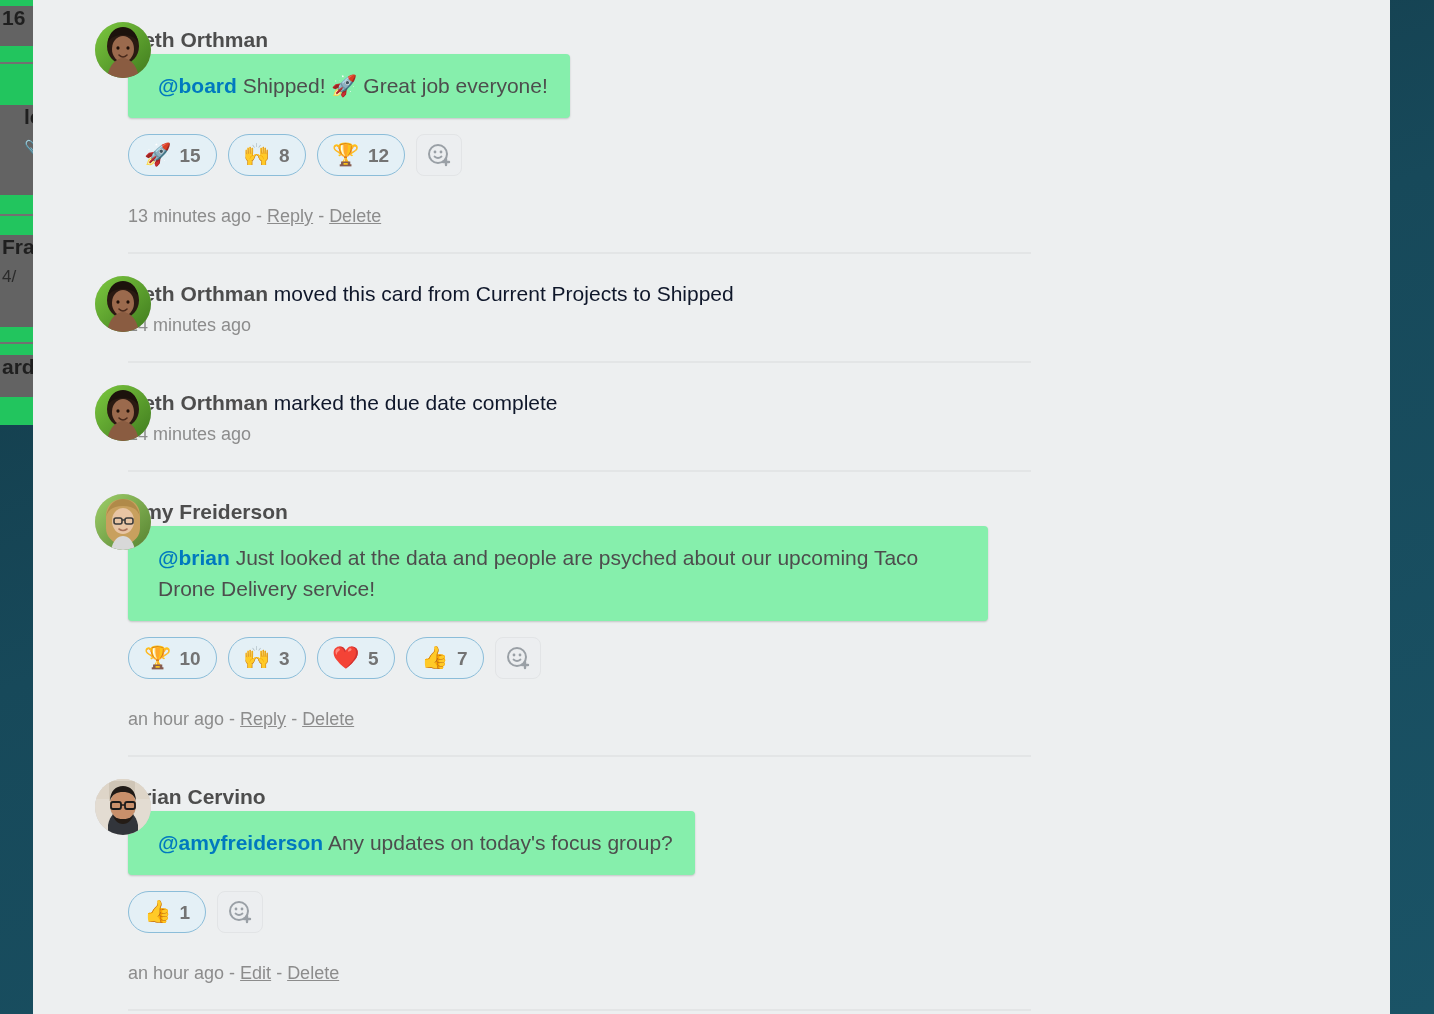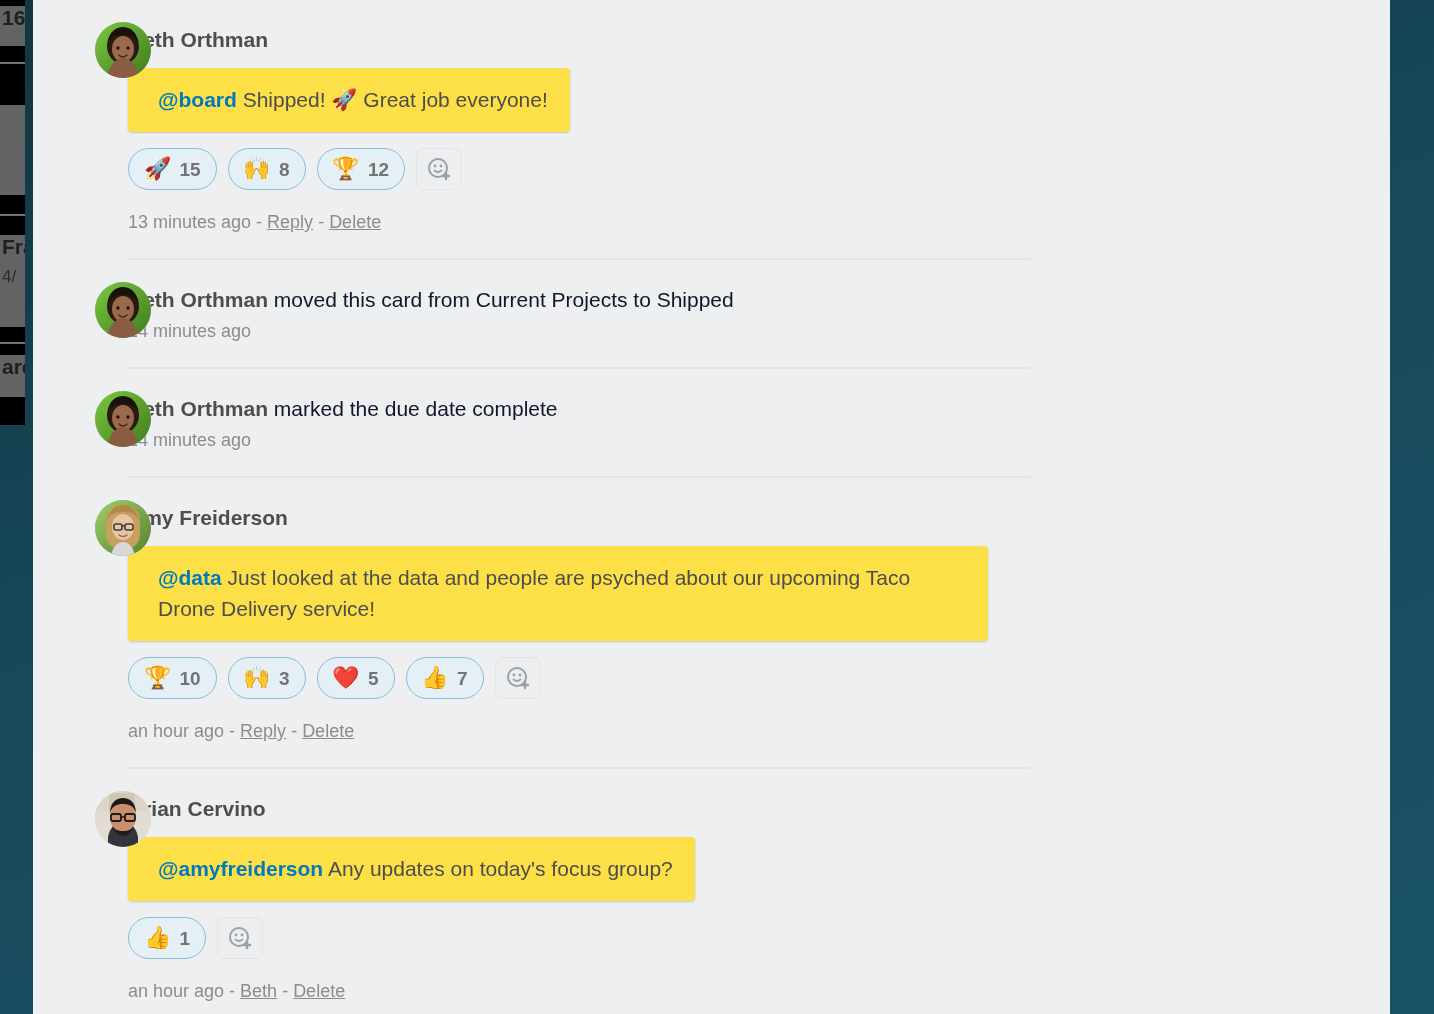--- a/index.html
+++ b/index.html
@@ -20,23 +20,23 @@
   #board-bg {
     position: absolute;
     inset: 0;
     background: linear-gradient(160deg, #123542 0%, #17495a 45%, #1a5366 100%);
   }
 
   
   #backdrop-list {
     position: absolute;
     left: 0; top: 0;
-    width: 25px;
+    width: 33px;
     height: 425px;
-    background: #000000;
+    background: #22c55e;
     overflow: hidden;
   }
   .bd-card {
     position: absolute;
     left: 0;
     width: 33px;
     background: #636363;
     color: #1f1f1f;
     font-size: 21px;
     font-weight: 700;
@@ -101,25 +101,24 @@
   }
   .action-text {
     font-weight: 400;
     color: #0f172a;
   }
 
   
   .bubble {
     display: inline-block;
     max-width: 860px;
-    background: #fde047;
+    background: #86efac;
     border-radius: 4px;
     box-shadow: 0 1px 2px rgba(0,0,0,.18);
     padding: 16px 22px 17px 30px;
-    margin-top: 14px;
     font-size: 21px;
     line-height: 31px;
     color: #4d4d4d;
   }
   .bubble .mention {
     color: #0079bf;
     font-weight: 700;
   }
 
   
@@ -155,21 +154,21 @@
     border: 1px solid #e2e4e6;
     display: inline-flex;
     align-items: center;
     justify-content: center;
     cursor: pointer;
   }
   .add-react svg { display:block; }
 
   
   .meta {
-    margin-top: 20px;
+    margin-top: 28px;
     font-size: 18px;
     line-height: 24px;
     color: #8c8c8c;
   }
   .meta.tight { margin-top: 5px; }
   .meta a {
     color: #8c8c8c;
     text-decoration: underline;
     cursor: pointer;
   }
@@ -310,21 +309,21 @@
             <rect width="56" height="56" fill="url(#bg2)"></rect>
             <path d="M11 22c0-11 7-17 17-17s17 6 17 17v12c0 8-5 12-8 14H19c-3-2-8-6-8-14z" fill="#c8a05e"></path>
             <ellipse cx="28" cy="27" rx="11" ry="13" fill="#e8c5a4"></ellipse>
             <path d="M11 23c2-12 9-18 17-18s15 6 17 18c-2-8-8-11-17-11s-15 3-17 11z" fill="#b08a49"></path>
             <rect x="19" y="24" width="8" height="6" rx="2" fill="none" stroke="#3b3b3b" stroke-width="1.6"></rect>
             <rect x="30" y="24" width="8" height="6" rx="2" fill="none" stroke="#3b3b3b" stroke-width="1.6"></rect>
             <line x1="27" y1="26" x2="30" y2="26" stroke="#3b3b3b" stroke-width="1.4"></line>
             <path d="M24 35q4 3 8 0" stroke="#a8735a" stroke-width="1.6" fill="none" stroke-linecap="round"></path>
             <path d="M16 56c2-10 7-14 12-14s10 4 12 14z" fill="#d8d8d8"></path>
           </svg>
-        </div><div class="entry-head"><span class="author">Amy Freiderson</span></div><div class="bubble"><span class="mention">@data</span><span> Just looked at the data and people are psyched about our upcoming Taco Drone Delivery service!</span></div><div class="reactions">
+        </div><div class="entry-head"><span class="author">Amy Freiderson</span></div><div class="bubble"><span class="mention">@brian</span><span> Just looked at the data and people are psyched about our upcoming Taco Drone Delivery service!</span></div><div class="reactions">
           <div class="pill">
             <span class="emo">🏆</span>
             <span class="cnt">10</span>
           </div>
           <div class="pill">
             <span class="emo">🙌</span>
             <span class="cnt">3</span>
           </div>
           <div class="pill">
             <span class="emo">❤️</span>
@@ -365,16 +364,16 @@
           </div>
           <div class="add-react">
             <svg width="26" height="26" viewBox="0 0 26 26" xmlns="http://www.w3.org/2000/svg">
               <circle cx="12" cy="12" r="9" fill="none" stroke="#9aa0a6" stroke-width="2"></circle>
               <circle cx="9" cy="10" r="1.4" fill="#9aa0a6"></circle>
               <circle cx="15" cy="10" r="1.4" fill="#9aa0a6"></circle>
               <path d="M8.5 14.5q3.5 3 7 0" stroke="#9aa0a6" stroke-width="1.8" fill="none" stroke-linecap="round"></path>
               <path d="M20 17v6M17 20h6" stroke="#9aa0a6" stroke-width="2.4" stroke-linecap="round"></path>
             </svg>
           </div>
-        </div><div class="meta"><span>an hour ago</span><span class="sepdash"> - </span><a>Beth</a><span class="sepdash"> - </span><a>Delete</a></div></div>
+        </div><div class="meta"><span>an hour ago</span><span class="sepdash"> - </span><a>Edit</a><span class="sepdash"> - </span><a>Delete</a></div></div>
       <div class="divider"></div>
     </div>
 </div>
 
 </body></html>

